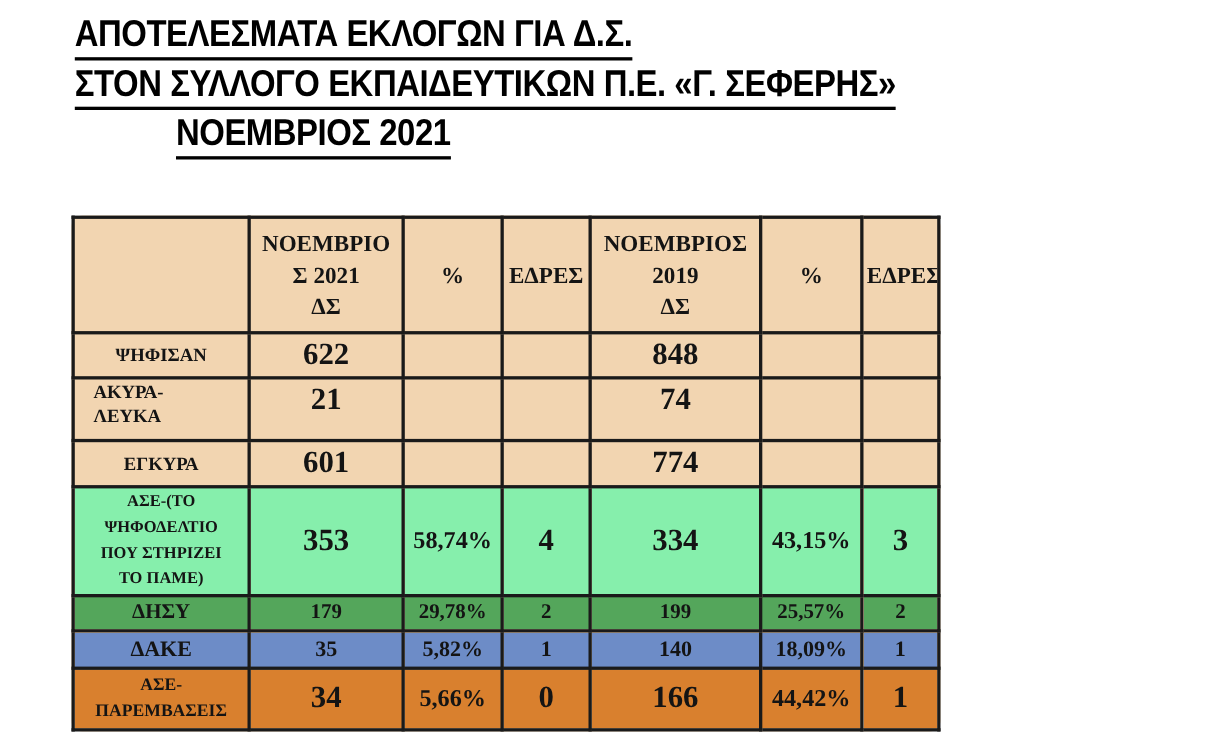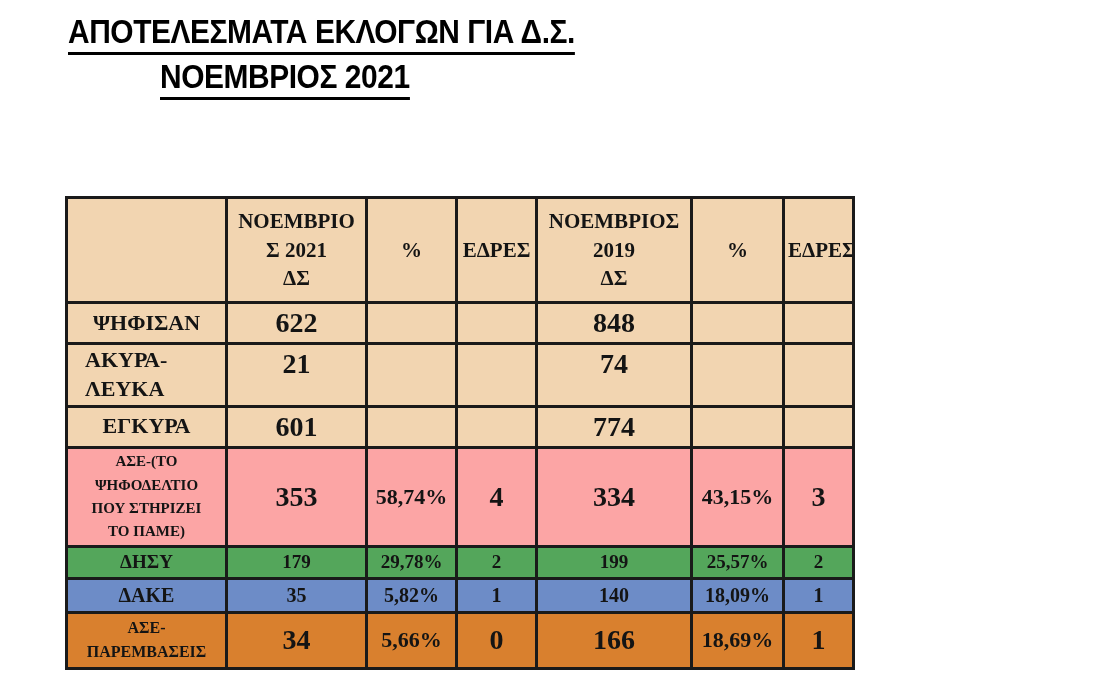--- a/index.html
+++ b/index.html
@@ -61,38 +61,41 @@
     overflow: hidden;
     padding: 1px 3px;
     font-size: 28px;
     line-height: 1.3;
   }
   tr.header-row td { font-size: 21px; line-height: 1.35; height: 100px; }
   tr.row-psifisan td { height: 24px; }
   tr.row-akyra td { height: 52px; vertical-align: top; }
   tr.row-akyra td.lbl { text-align: left; padding-left: 17px; }
   tr.row-egkyra td { height: 24px; }
-  tr.row-ase-pame td { height: 94px; background: #fca5a5; }
+  tr.row-ase-pame td { height: 94px; background: #86efac; }
   tr.row-ase-pame td.lbl { font-size: 15px; line-height: 1.55; }
   tr.row-disy td { height: 27px; background: #54a65b; font-size: 19px; }
   tr.row-dake td { height: 29px; background: #6d8cc7; font-size: 20px; }
   tr.row-ase-par td { height: 51px; background: #d9802e; }
   tr.row-ase-par td.lbl { font-size: 16px; line-height: 1.5; }
   td.pct { font-size: 22px; }
-  td.lbl { font-size: 22px; }
+  td.lbl { font-size: 17px; }
   tr.header-row td.lbl { font-size: 21px; }
 </style>
 </head>
 <body>
 
 <div class="page">
 
   <div class="title-block">
     <div class="title-line">
       <span class="tspan">ΑΠΟΤΕΛΕΣΜΑΤΑ ΕΚΛΟΓΩΝ ΓΙΑ Δ.Σ.</span>
+    </div>
+    <div class="title-line">
+      <span class="tspan">ΣΤΟΝ ΣΥΛΛΟΓΟ ΕΚΠΑΙΔΕΥΤΙΚΩΝ Π.Ε. «Γ. ΣΕΦΕΡΗΣ»</span>
     </div>
     <div class="title-line indent">
       <span class="tspan">ΝΟΕΜΒΡΙΟΣ 2021</span>
     </div>
   </div>
 
   <table class="results-table">
     <colgroup>
       <col style="width:160px">
       <col style="width:140px">
@@ -181,19 +184,19 @@
         <td>1</td>
       </tr>
 
       <tr class="row-ase-par">
         <td class="lbl">ΑΣΕ-
 ΠΑΡΕΜΒΑΣΕΙΣ</td>
         <td>34</td>
         <td class="pct">5,66%</td>
         <td>0</td>
         <td>166</td>
-        <td class="pct">18,69%</td>
+        <td class="pct">44,42%</td>
         <td>1</td>
       </tr>
     </tbody>
   </table>
 
 </div>
 
 </body></html>

